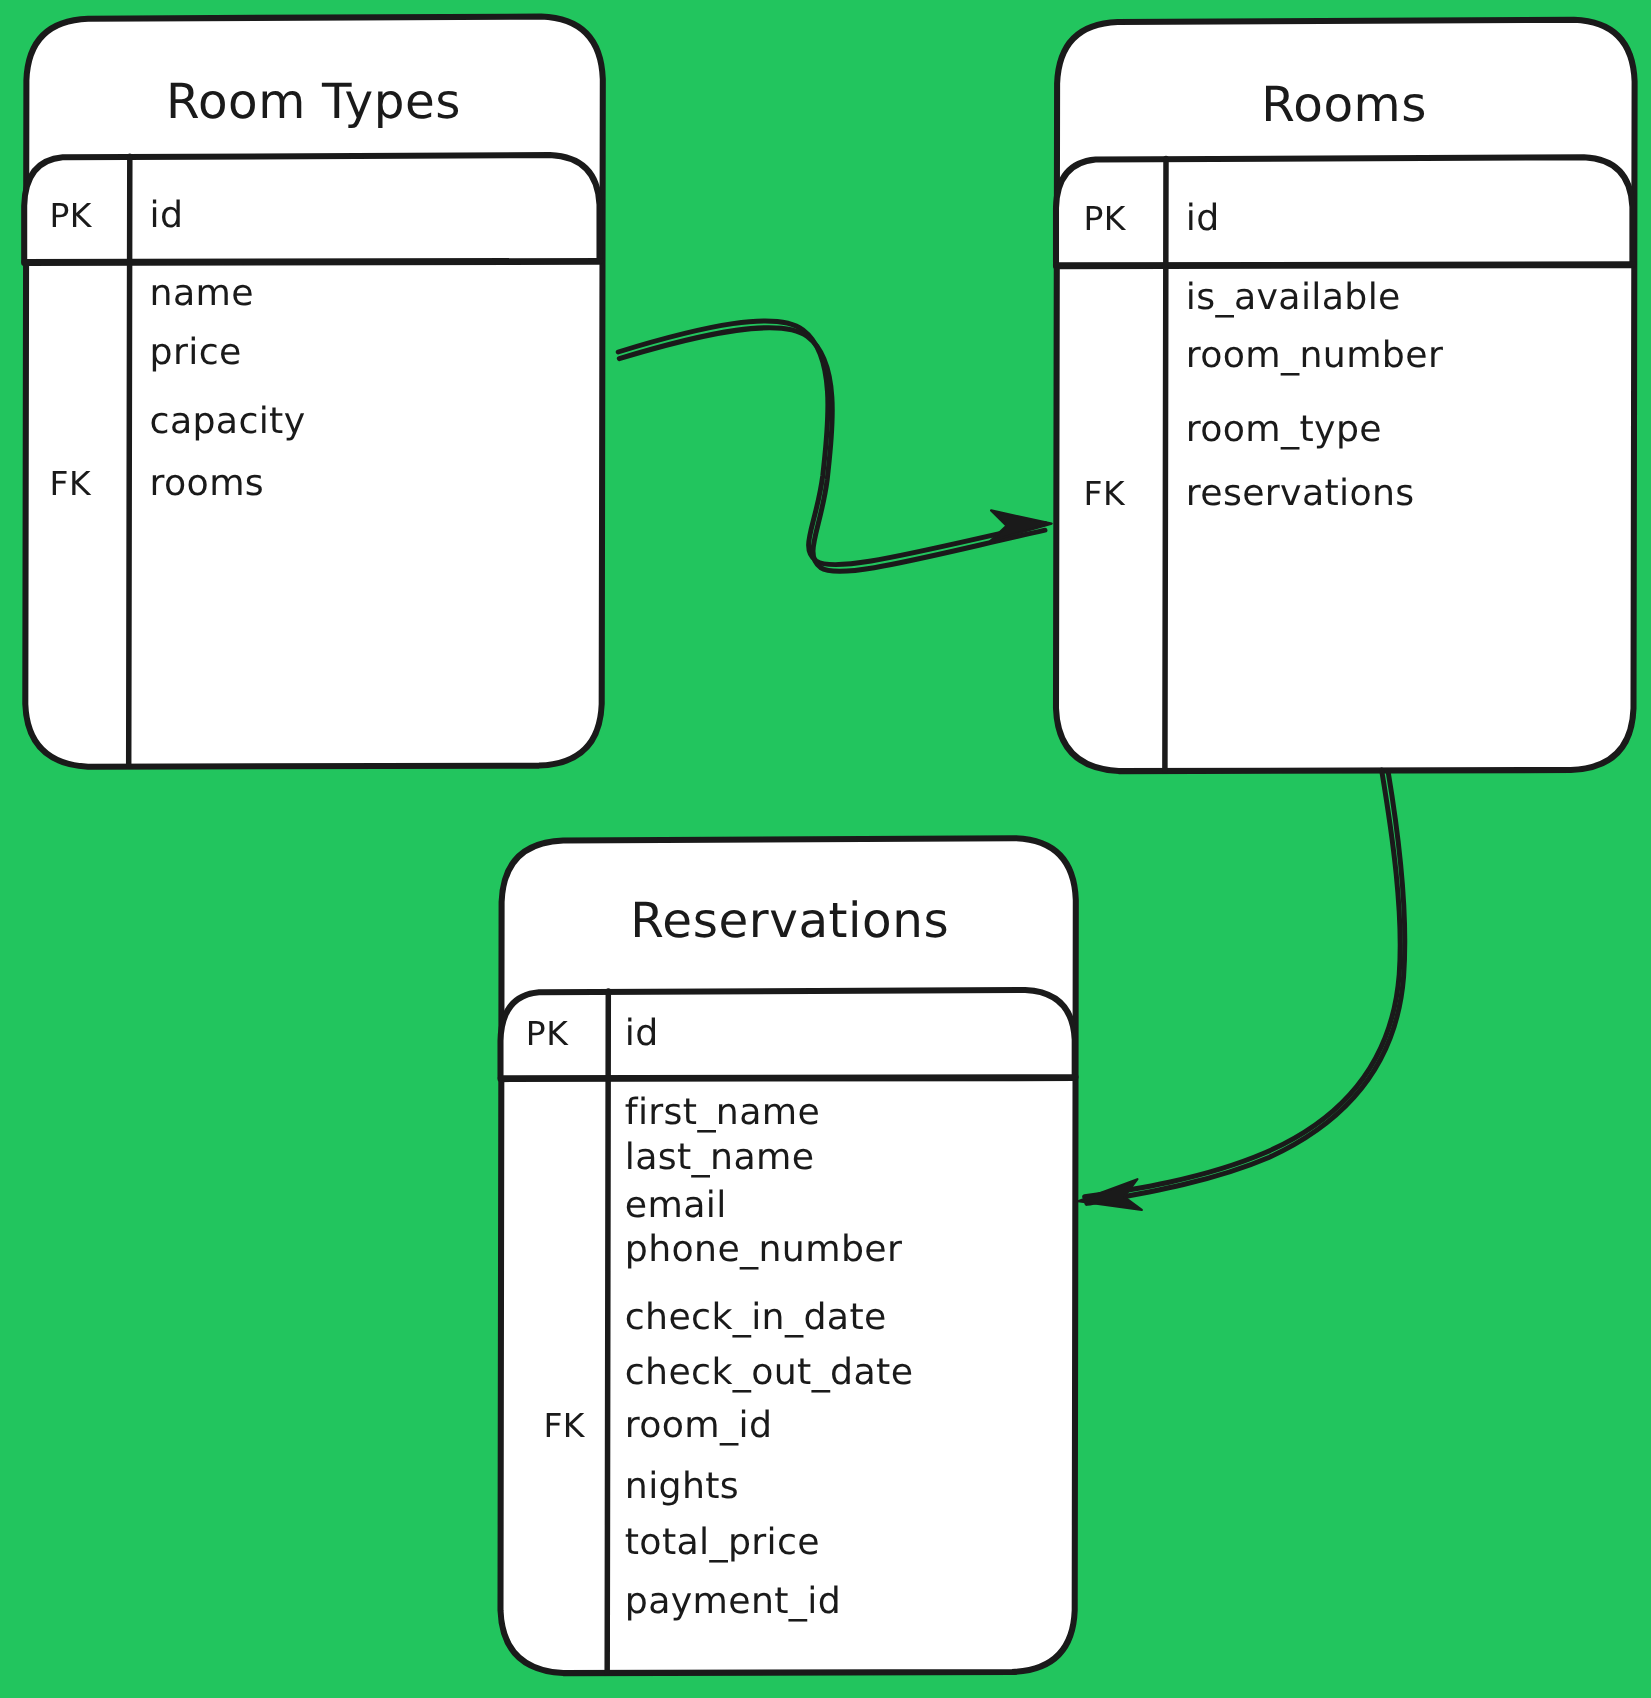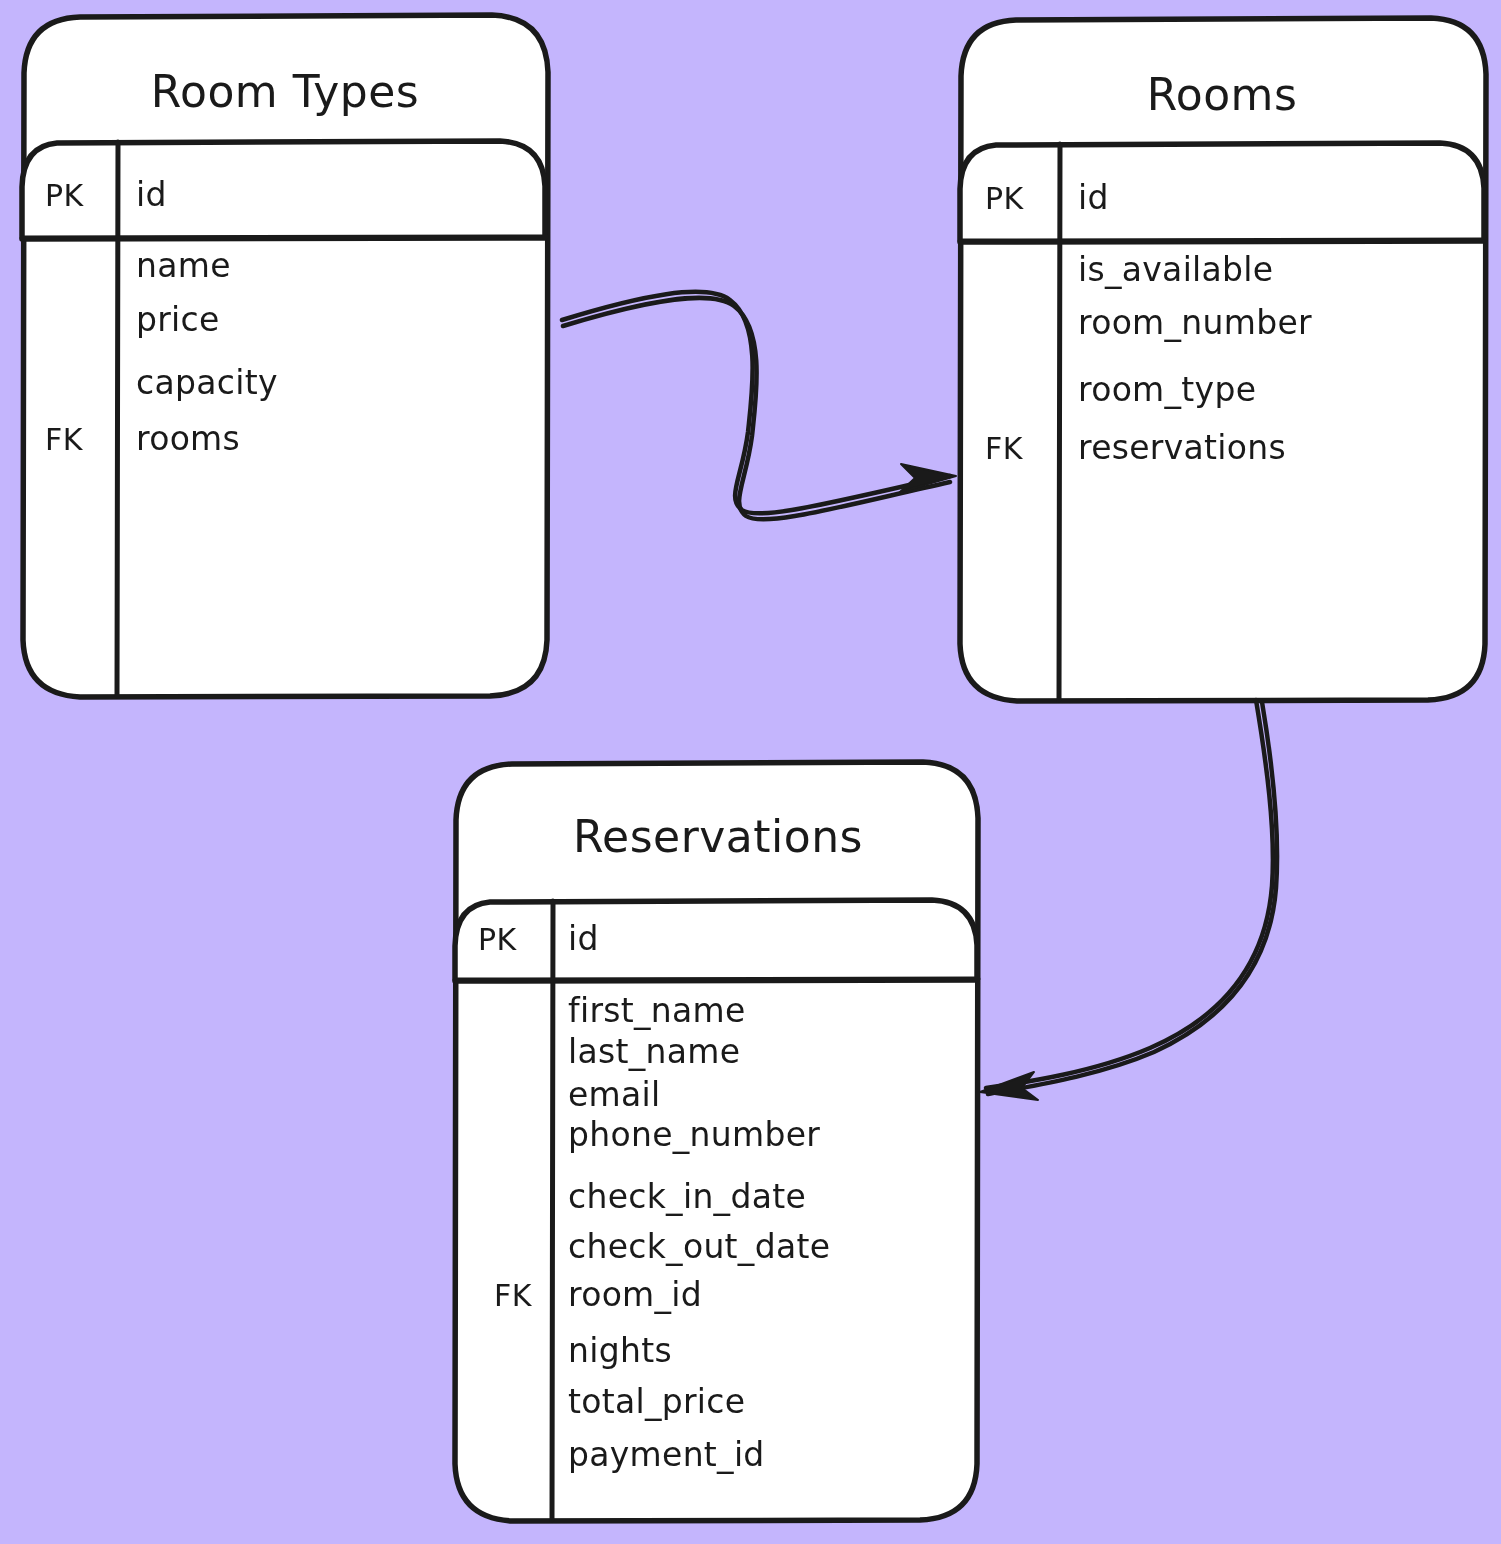--- a/index.html
+++ b/index.html
@@ -5,21 +5,21 @@
 <style>
   html, body {
     margin: 0;
     padding: 0;
     background: #ffffff;
   }
   #canvas {
     position: relative;
     width: 1501px;
     height: 1544px;
-    background: #c4b5fd;
+    background: #22c55e;
     overflow: hidden;
     font-family: "DejaVu Sans", sans-serif;
   }
   #diagram-svg {
     position: absolute;
     inset: 0;
     width: 1501px;
     height: 1544px;
   }
   .entity-title {

